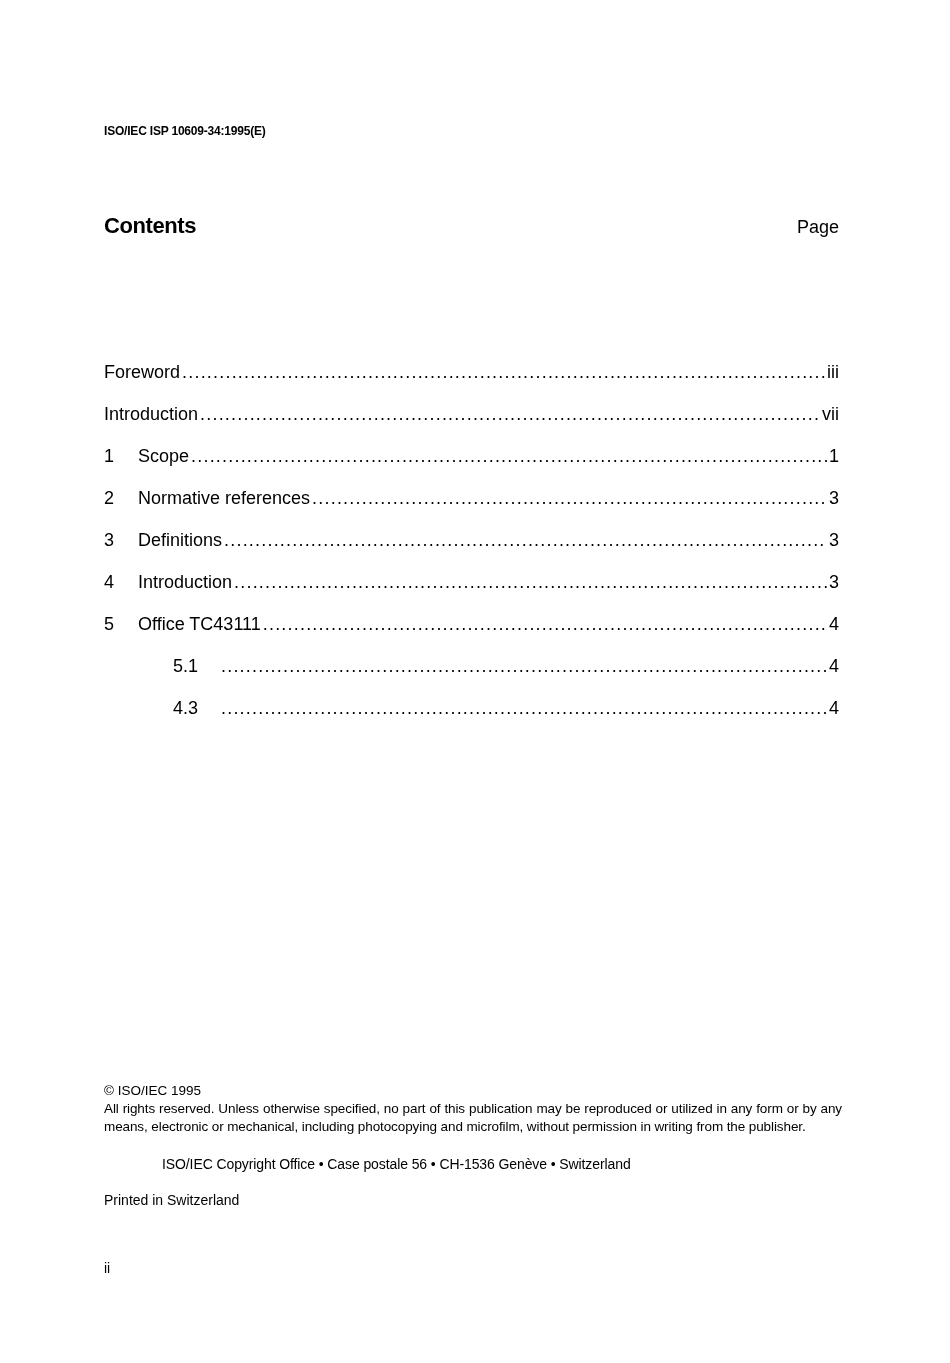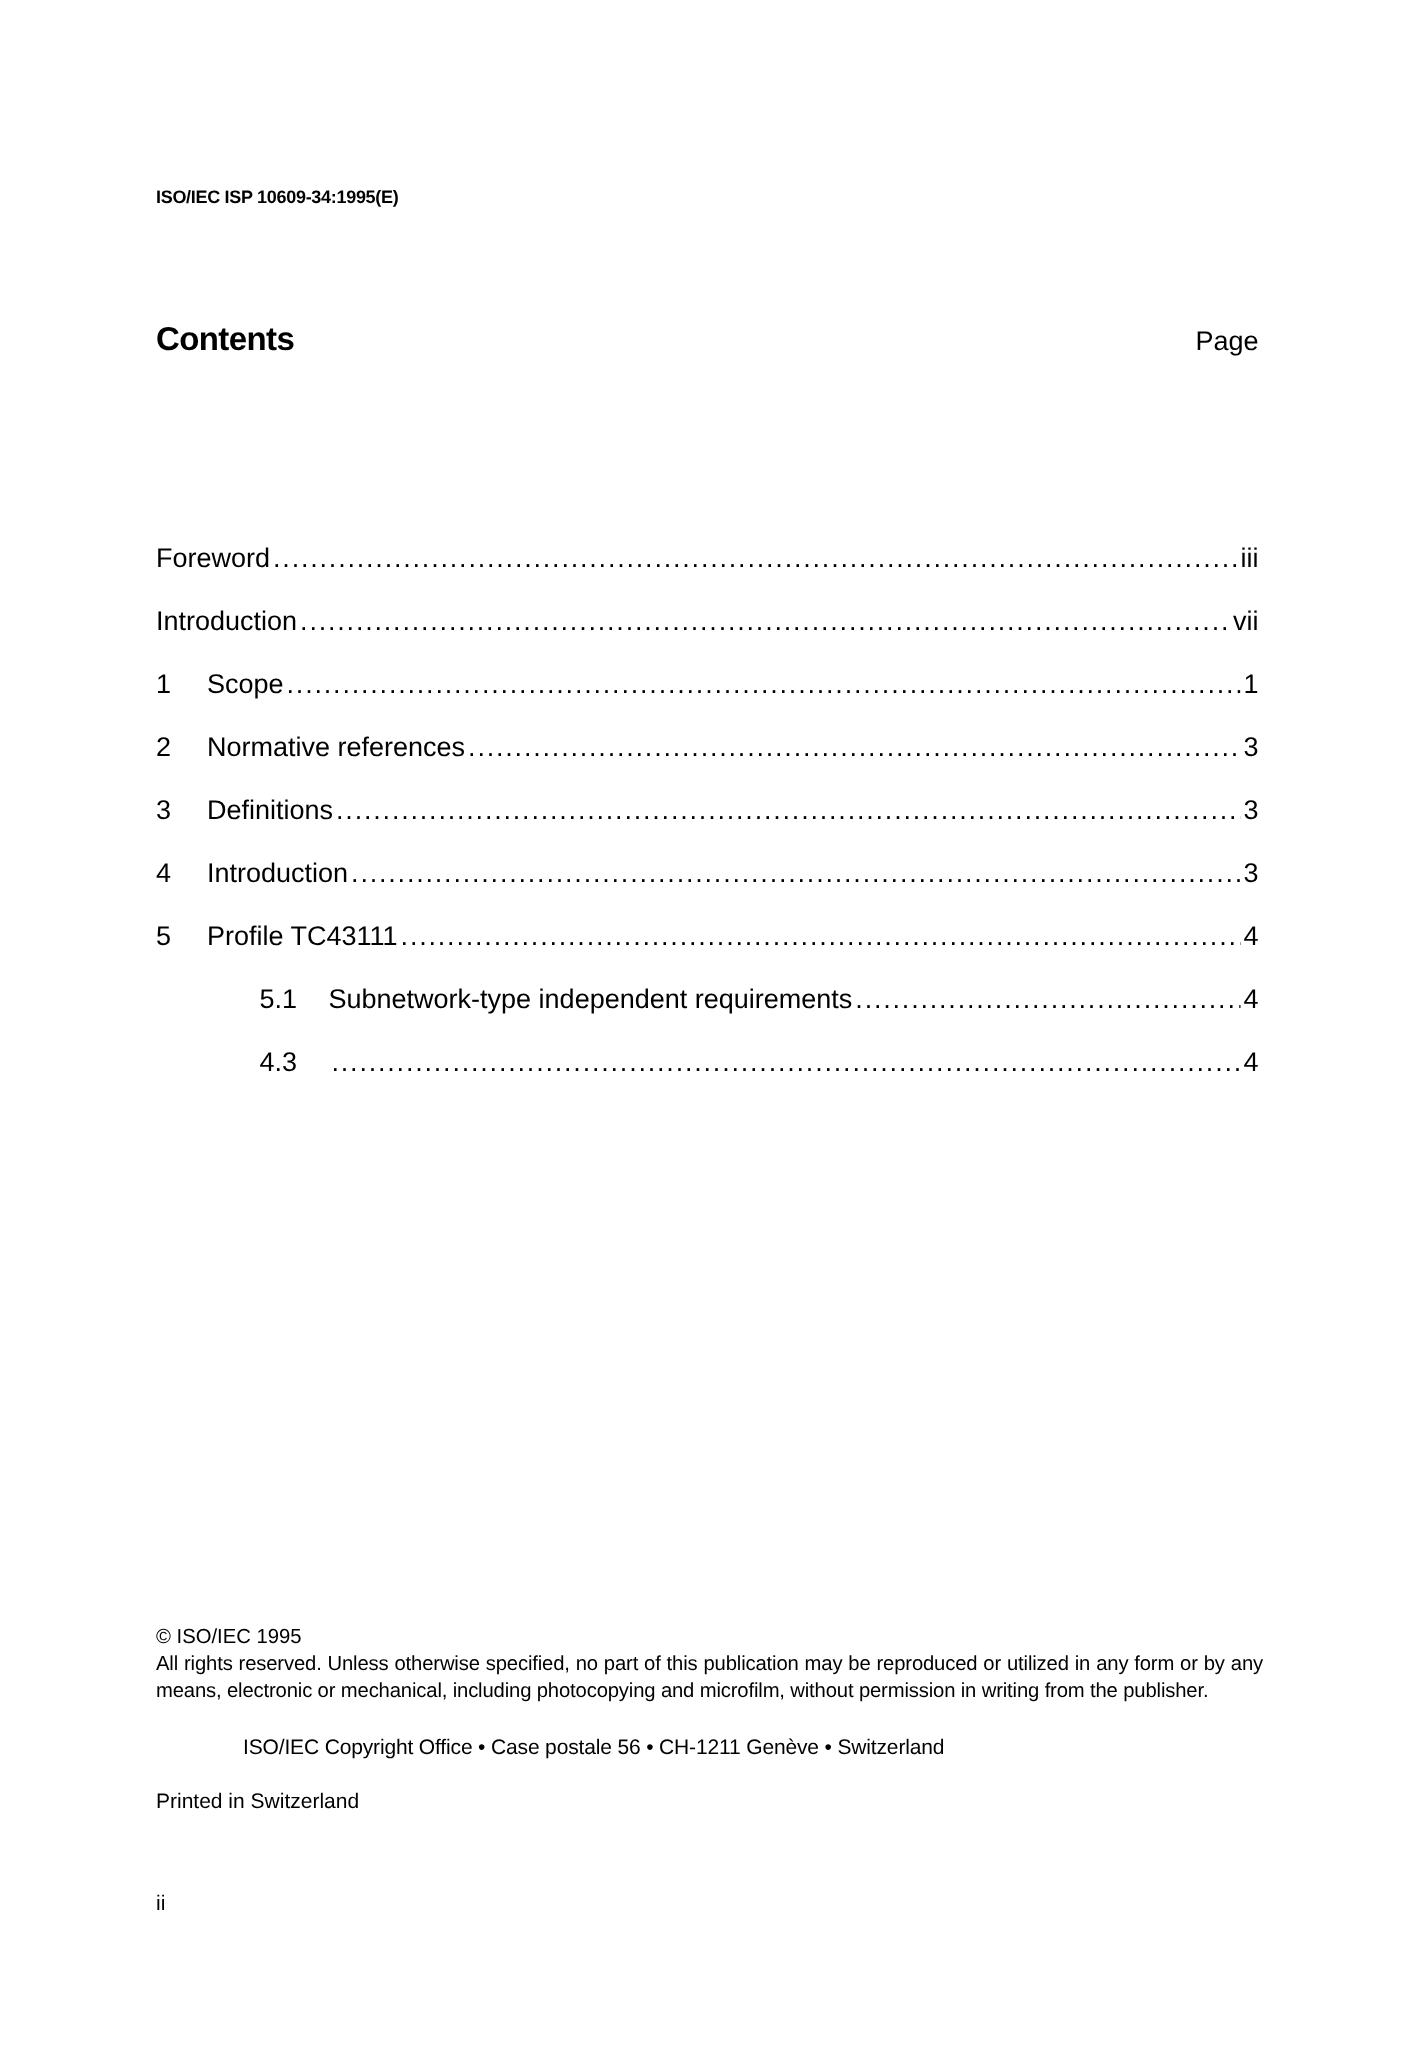--- a/index.html
+++ b/index.html
@@ -91,38 +91,37 @@
       <span class="toc-page">3</span>
     </div>
     <div class="toc-entry" style="top:210px">
       <span class="toc-num">4</span>
       <span class="toc-label">Introduction</span>
       <span class="toc-dots"></span>
       <span class="toc-page">3</span>
     </div>
     <div class="toc-entry" style="top:252px">
       <span class="toc-num">5</span>
-      <span class="toc-label">Profile TC43111</span>
+      <span class="toc-label">Office TC43111</span>
       <span class="toc-dots"></span>
       <span class="toc-page">4</span>
     </div>
     <div class="toc-entry sub" style="top:294px">
       <span class="toc-num">5.1</span>
-      <span class="toc-label">Subnetwork-type independent requirements</span>
       <span class="toc-dots"></span>
       <span class="toc-page">4</span>
     </div>
     <div class="toc-entry sub" style="top:336px">
       <span class="toc-num">4.3</span>
       <span class="toc-dots"></span>
       <span class="toc-page">4</span>
     </div>
   </div>
 
   <div class="copyright">
     <div>© ISO/IEC  1995</div>
     <div class="rights">All rights reserved. Unless otherwise specified, no part of this publication may be reproduced or utilized in any form or by any means, electronic or mechanical, including photocopying and microfilm, without permission in writing from the publisher.</div>
   </div>
 
-  <div class="office">ISO/IEC Copyright Office • Case postale 56 • CH-1211 Genève • Switzerland</div>
+  <div class="office">ISO/IEC Copyright Office • Case postale 56 • CH-1536 Genève • Switzerland</div>
   <div class="printed">Printed in Switzerland</div>
   <div class="page-number">ii</div>
 </div>
 
 </body></html>

